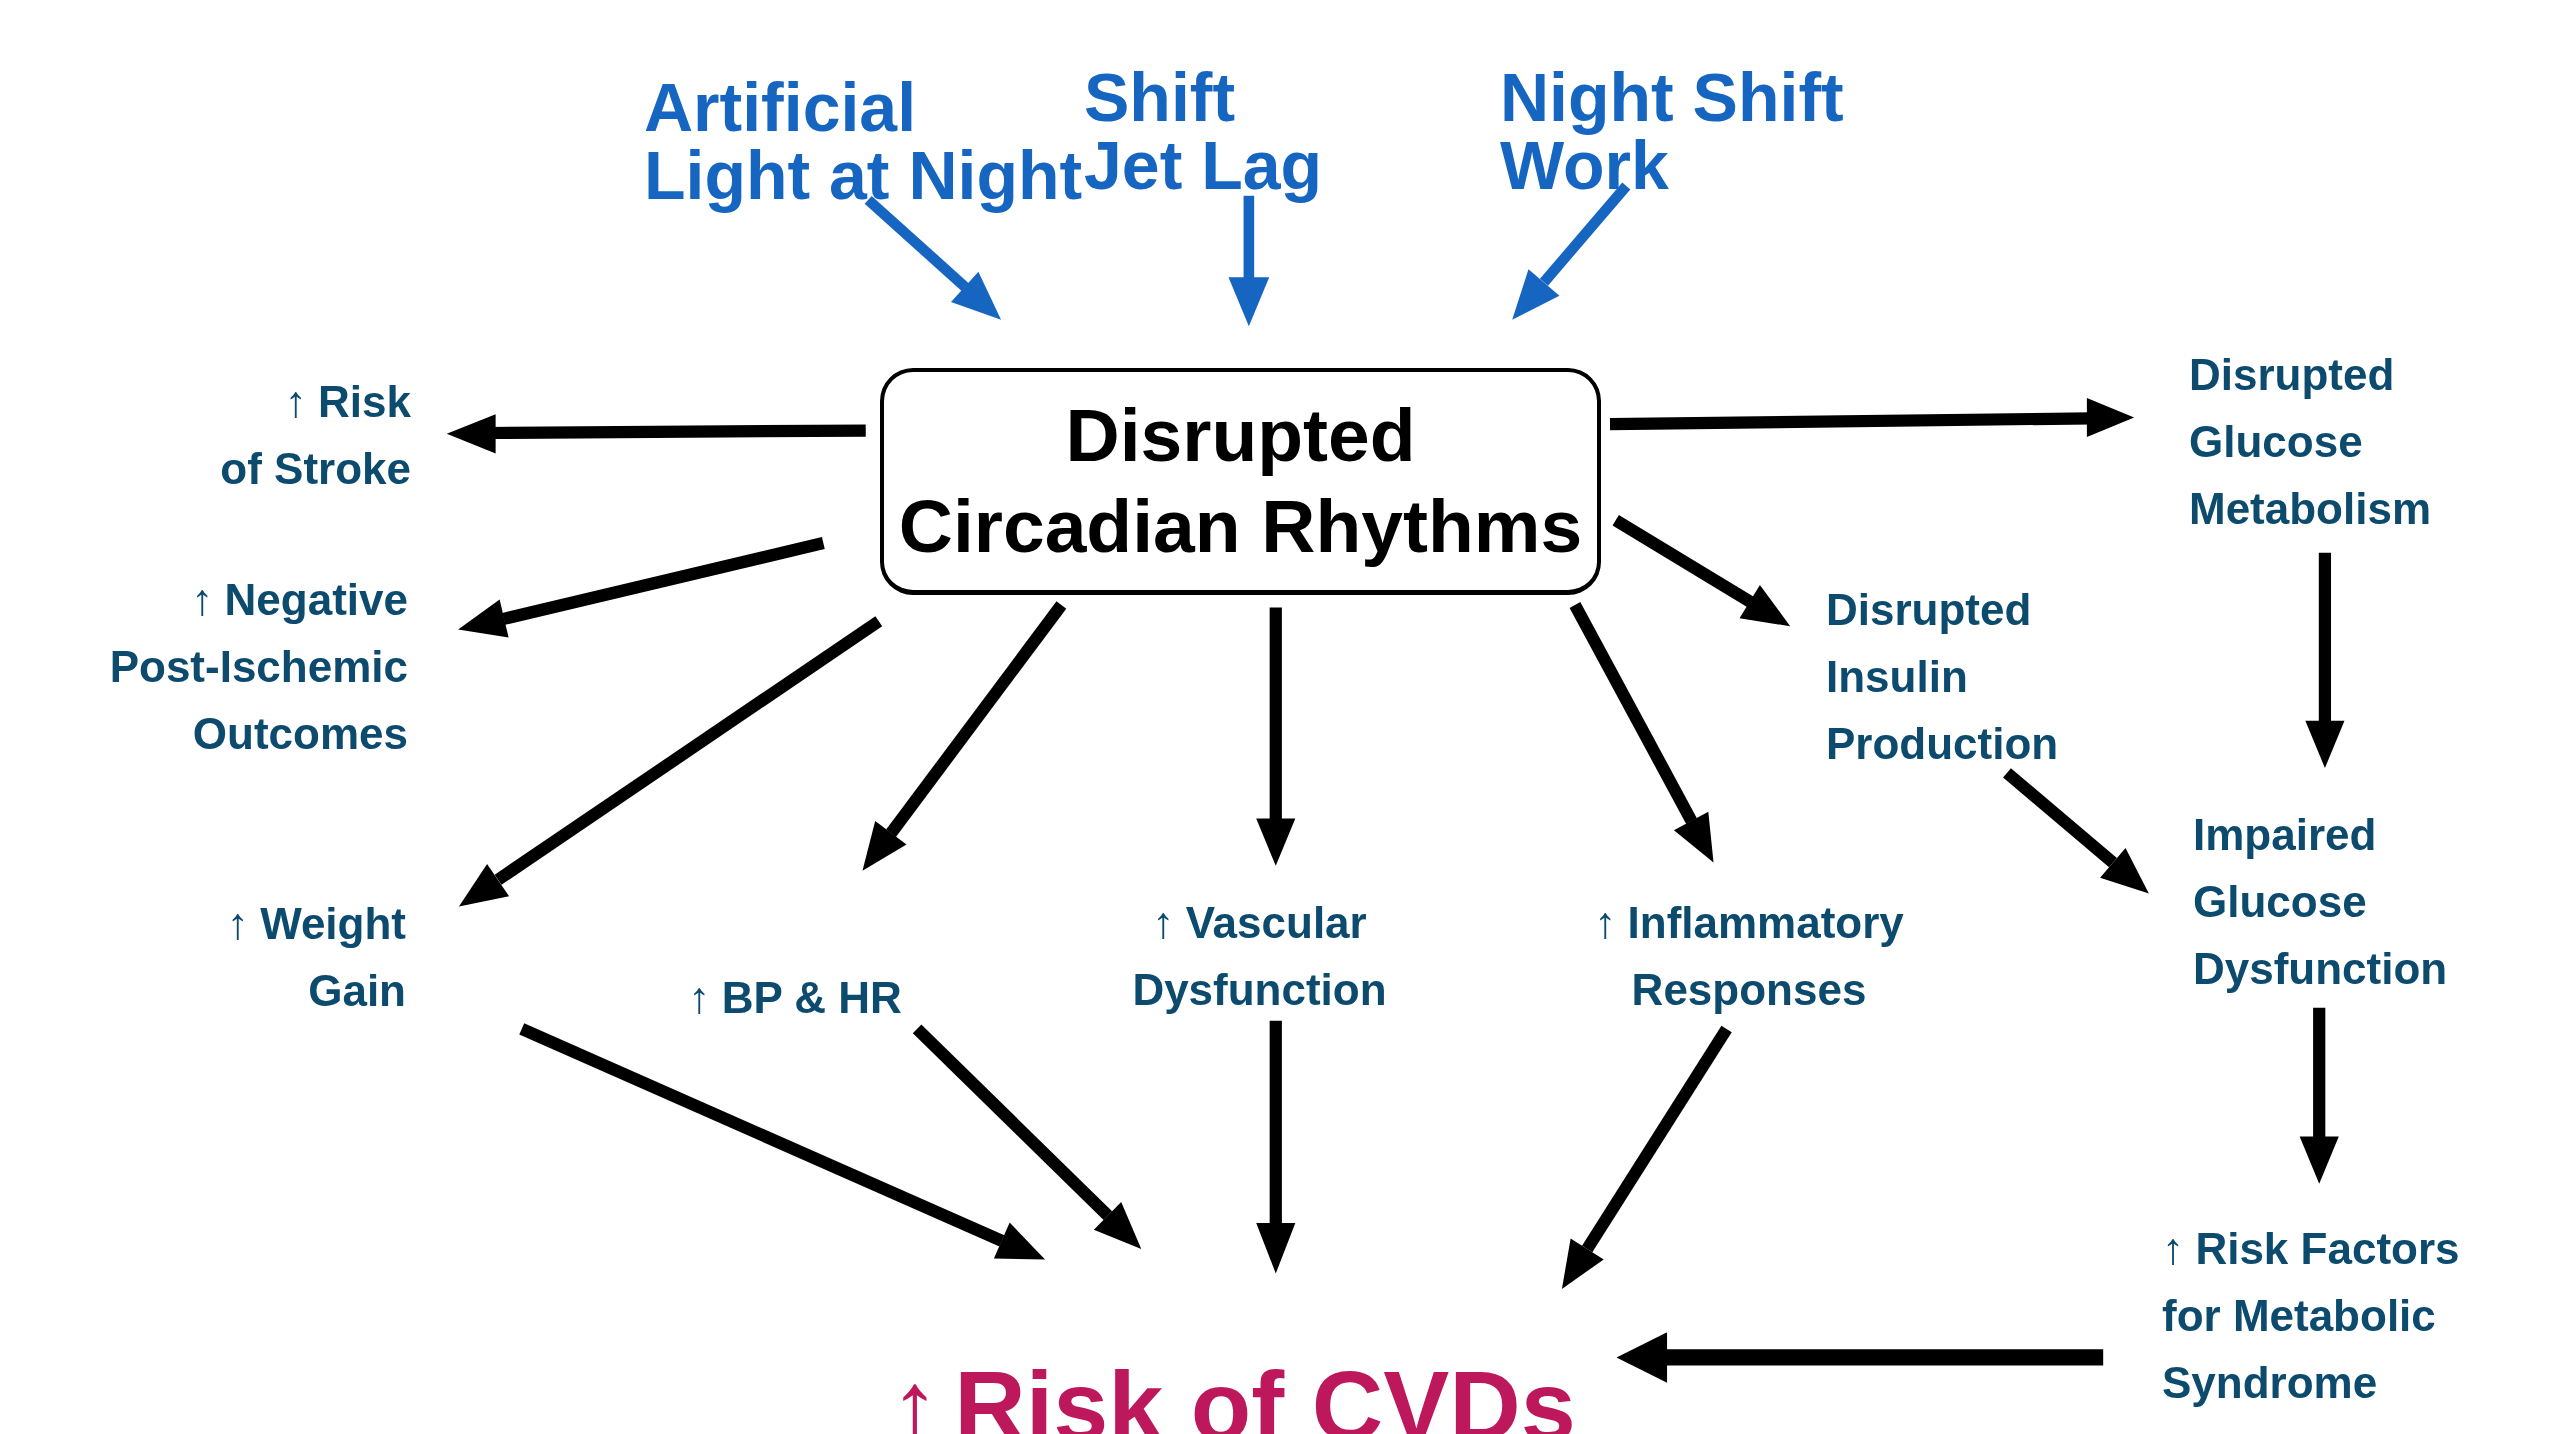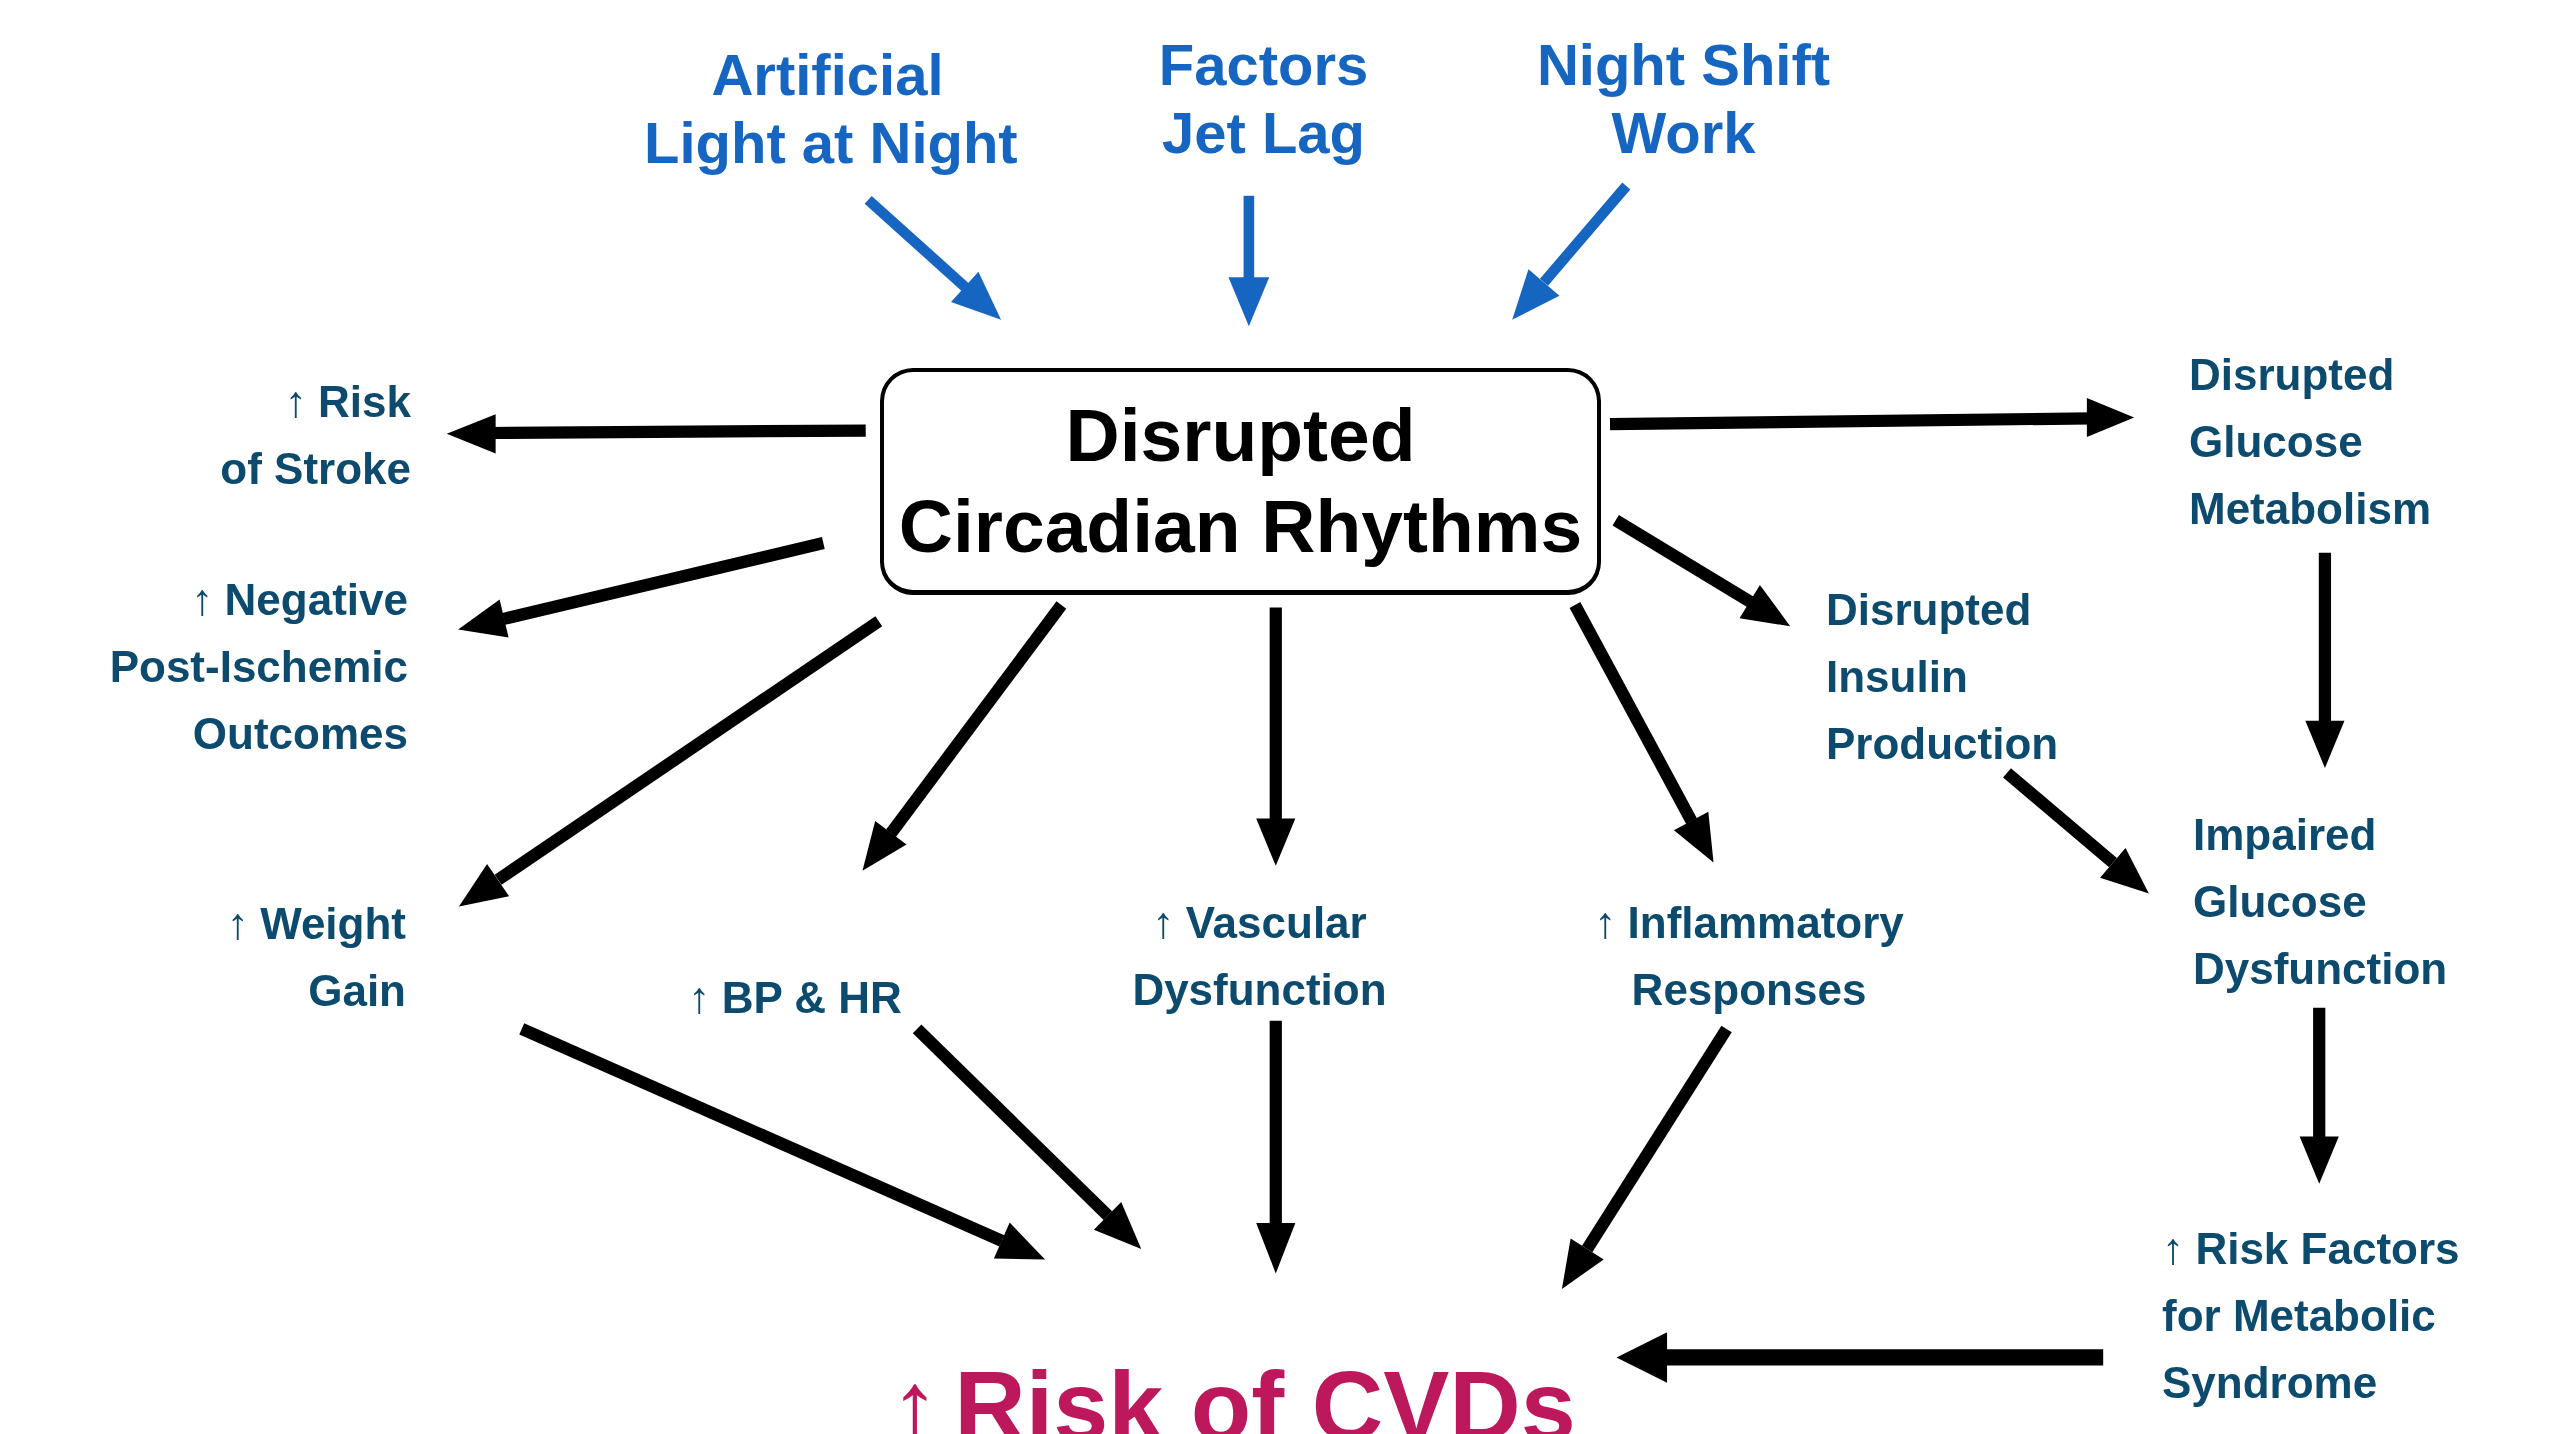--- a/index.html
+++ b/index.html
@@ -12,21 +12,21 @@
   }
   .lbl{
     position:absolute;
     font-weight:bold;
     color:#0c4a6e;
     font-size:44px;
     line-height:67px;
     white-space:nowrap;
   }
   .lbl .line{display:block;}
-  .blue{color:#1666c1;font-size:58px;line-height:68px;text-align:center;}
+  .blue{color:#1666c1;font-size:68px;line-height:68px;margin-top:32px;}
   .r{text-align:right;}
   .c{text-align:center;}
   .up{font-weight:400;margin-right:11.4px;}
   #n-central{
     position:absolute;
     left:880px;top:368px;width:721px;height:227px;
     border:4.1px solid #000;
     border-bottom-width:5.7px;
     border-radius:33px;
     display:flex;flex-direction:column;align-items:center;justify-content:center;
@@ -146,21 +146,21 @@
       <line x1="2118" y1="1262" x2="1947" y2="1532"></line>
       <polygon points="1916,1581 1926.7,1519.2 1967.3,1544.8"></polygon>
     </g>
   </svg>
 
   <div class="lbl blue" id="n-artificial">
     <span class="line">Artificial</span>
     <span class="line">Light at Night</span>
   </div>
   <div class="lbl blue" id="n-social">
-    <span class="line">Factors</span>
+    <span class="line">Shift</span>
     <span class="line">Jet Lag</span>
   </div>
   <div class="lbl blue" id="n-nightshift">
     <span class="line">Night Shift</span>
     <span class="line">Work</span>
   </div>
 
   <div id="n-central">
     <span class="line">Disrupted</span>
     <span class="line">Circadian Rhythms</span>

